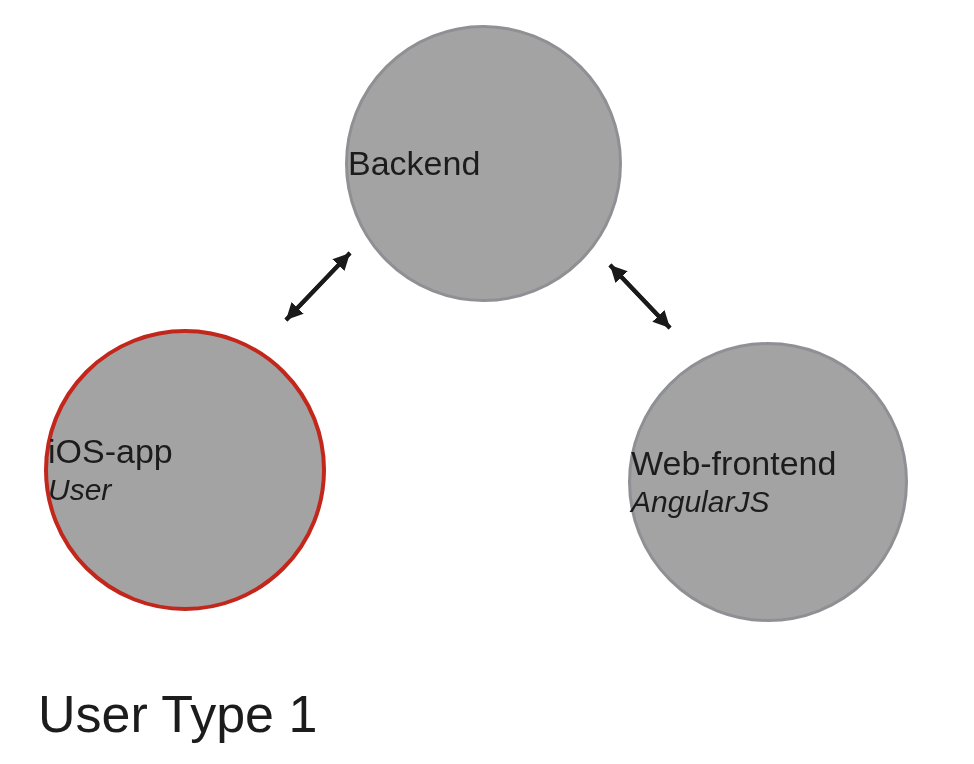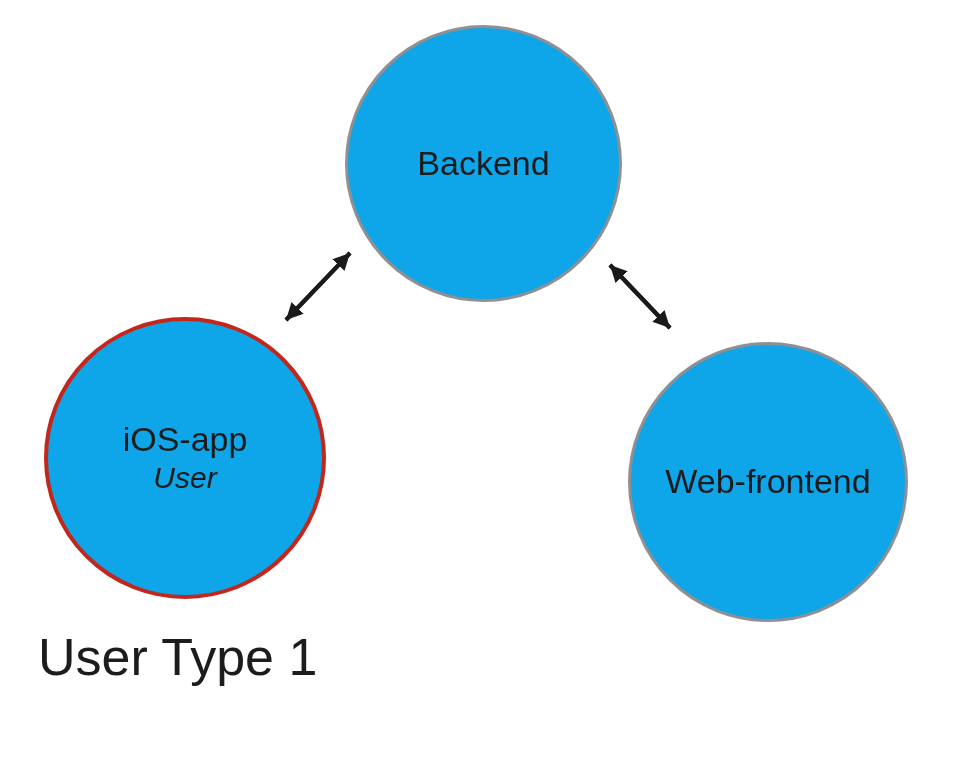--- a/index.html
+++ b/index.html
@@ -28,37 +28,37 @@
     stroke: var(--arrow, #1a1a1a);
     stroke-width: 4;
   }
   .arrowhead {
     fill: var(--arrow, #1a1a1a);
   }
   .node {
     position: absolute;
     box-sizing: border-box;
     border-radius: 50%;
-    background: #0ea5e9;
+    background: #a3a3a3;
     display: flex;
     flex-direction: column;
-    align-items: center;
+    align-items: flex-start;
     justify-content: center;
     text-align: center;
   }
   .node-backend {
     left: 345px;
     top: 25px;
     width: 277px;
     height: 277px;
     border: 3px solid var(--node-stroke, #8e9094);
   }
   .node-ios {
     left: 44px;
-    top: 317px;
+    top: 329px;
     width: 282px;
     height: 282px;
     border: 4px solid var(--highlight-stroke, #c3271b);
   }
   .node-web {
     left: 628px;
     top: 342px;
     width: 280px;
     height: 280px;
     border: 3px solid var(--node-stroke, #8e9094);
@@ -76,21 +76,21 @@
   }
   .caption {
     position: absolute;
     font-size: 52px;
     line-height: 1;
     white-space: nowrap;
     color: var(--text, #1c1c1c);
   }
   .caption-user1 {
     left: 38px;
-    top: 631px;
+    top: 688px;
   }
   .caption-user2 {
     left: 610px;
     top: 664px;
   }
 </style>
 </head>
 <body>
 
 <div class="canvas">
@@ -115,17 +115,18 @@
     <div class="node-label">Backend</div>
   </div>
 
   <div class="node node-ios">
     <div class="node-label">iOS-app</div>
     <div class="node-sublabel">User</div>
   </div>
 
   <div class="node node-web">
     <div class="node-label">Web-frontend</div>
+    <div class="node-sublabel">AngularJS</div>
   </div>
 
   <div class="caption caption-user1">User Type 1</div>
 
 </div>
 
 </body></html>

